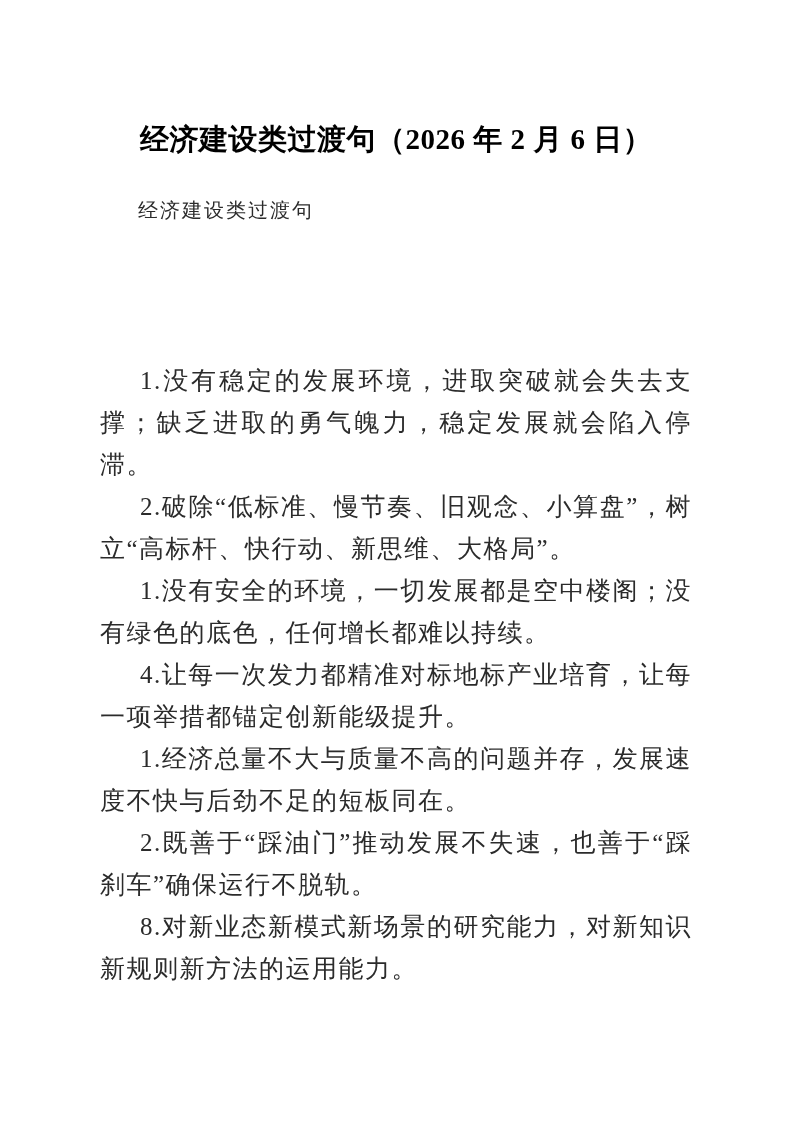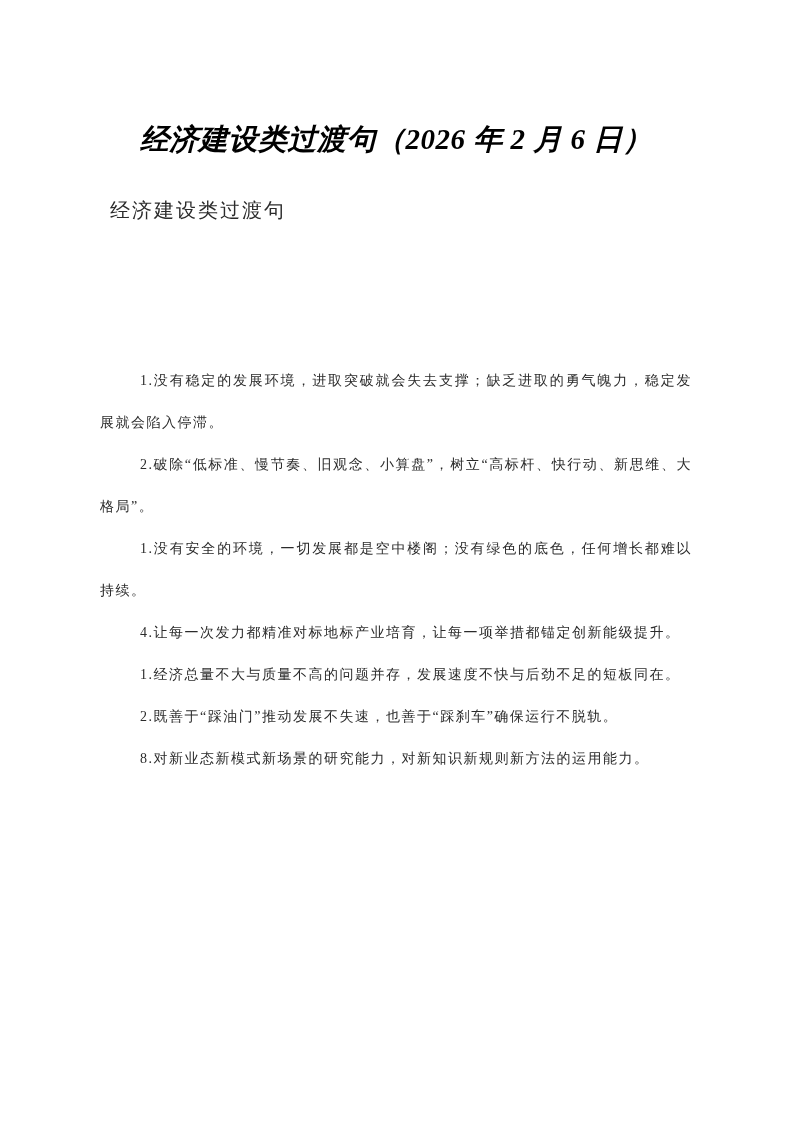--- a/index.html
+++ b/index.html
@@ -23,36 +23,35 @@
   }
   .doc-title {
     margin: 120px 0 0 0;
     font-size: 29px;
     line-height: 38px;
     font-weight: bold;
     text-align: center;
     letter-spacing: 0.5px;
     color: #000000;
     white-space: nowrap;
-    font-style: italic;
   }
   .doc-subtitle {
-    margin: 37px 0 0 10px;
+    margin: 37px 0 0 38px;
     font-size: 20px;
     line-height: 30px;
     font-weight: normal;
     color: #2b2b2b;
     letter-spacing: 2px;
   }
   .doc-body {
     margin-top: 135px;
   }
   .doc-body p {
     margin: 0;
-    font-size: 14px;
+    font-size: 25px;
     line-height: 42px;
     text-align: justify;
     text-justify: inter-ideograph;
     text-indent: 40px;
     letter-spacing: 1.5px;
     color: #2b2b2b;
     font-weight: normal;
   }
 </style>
 </head>

